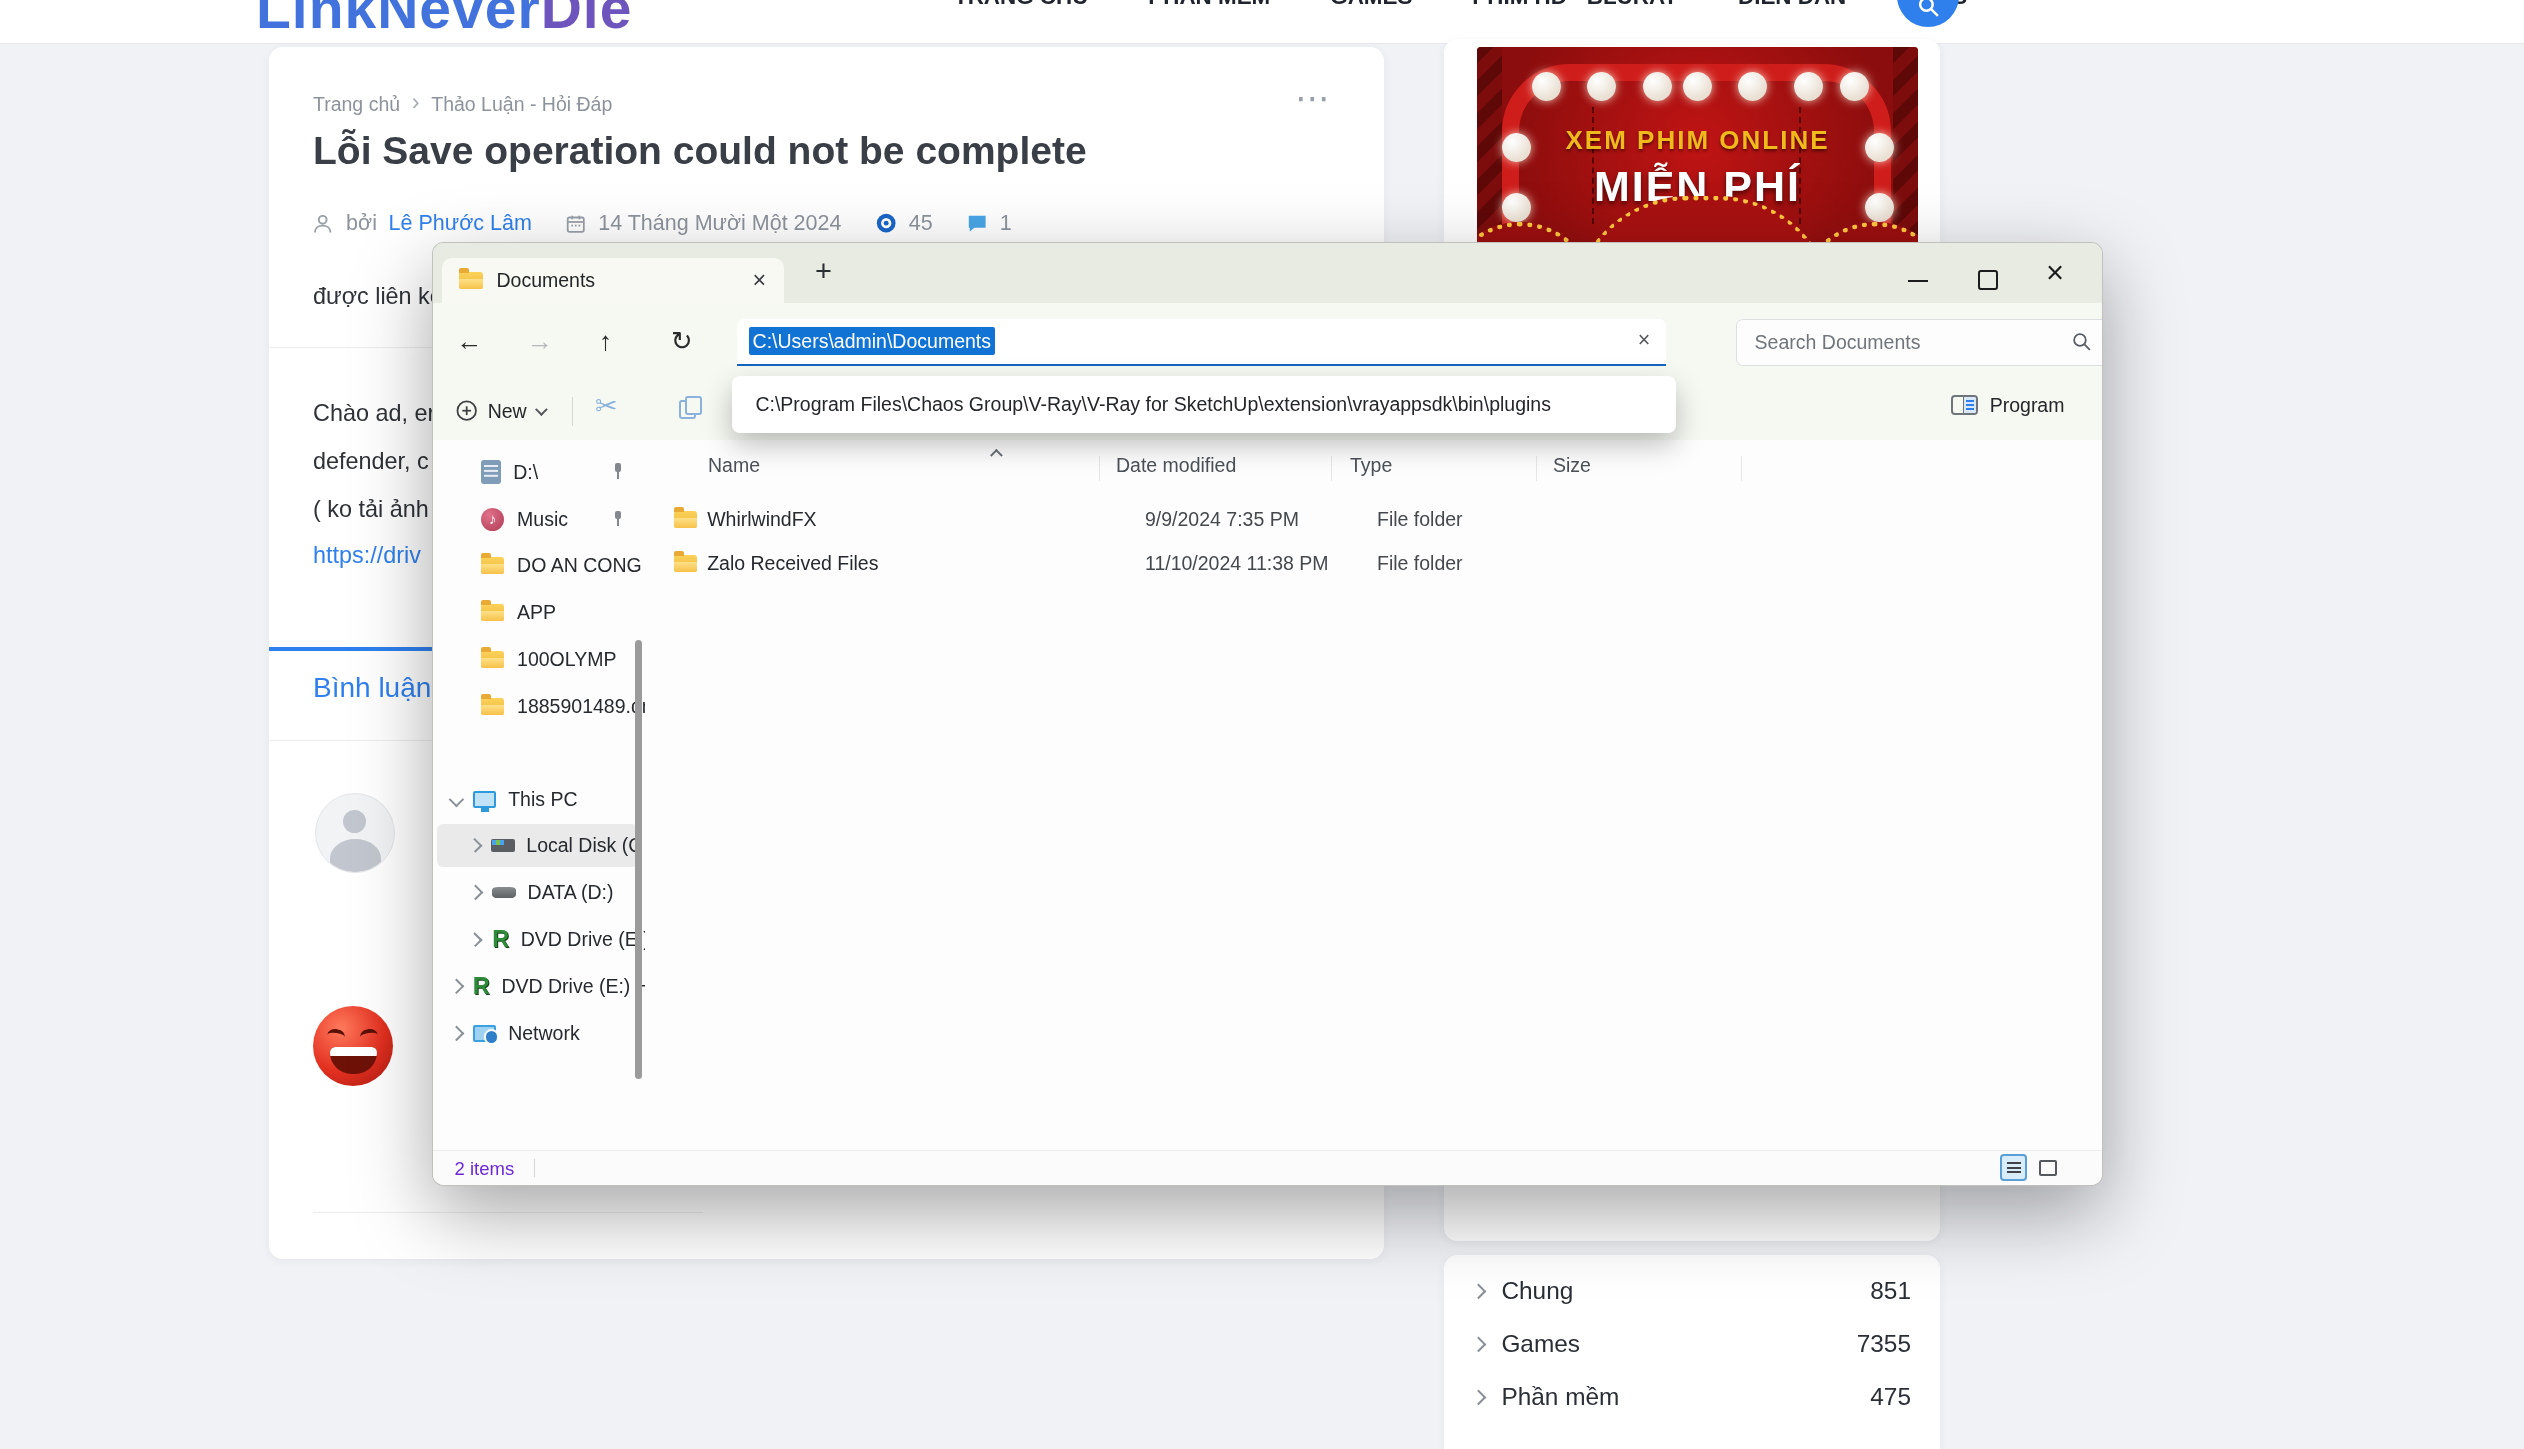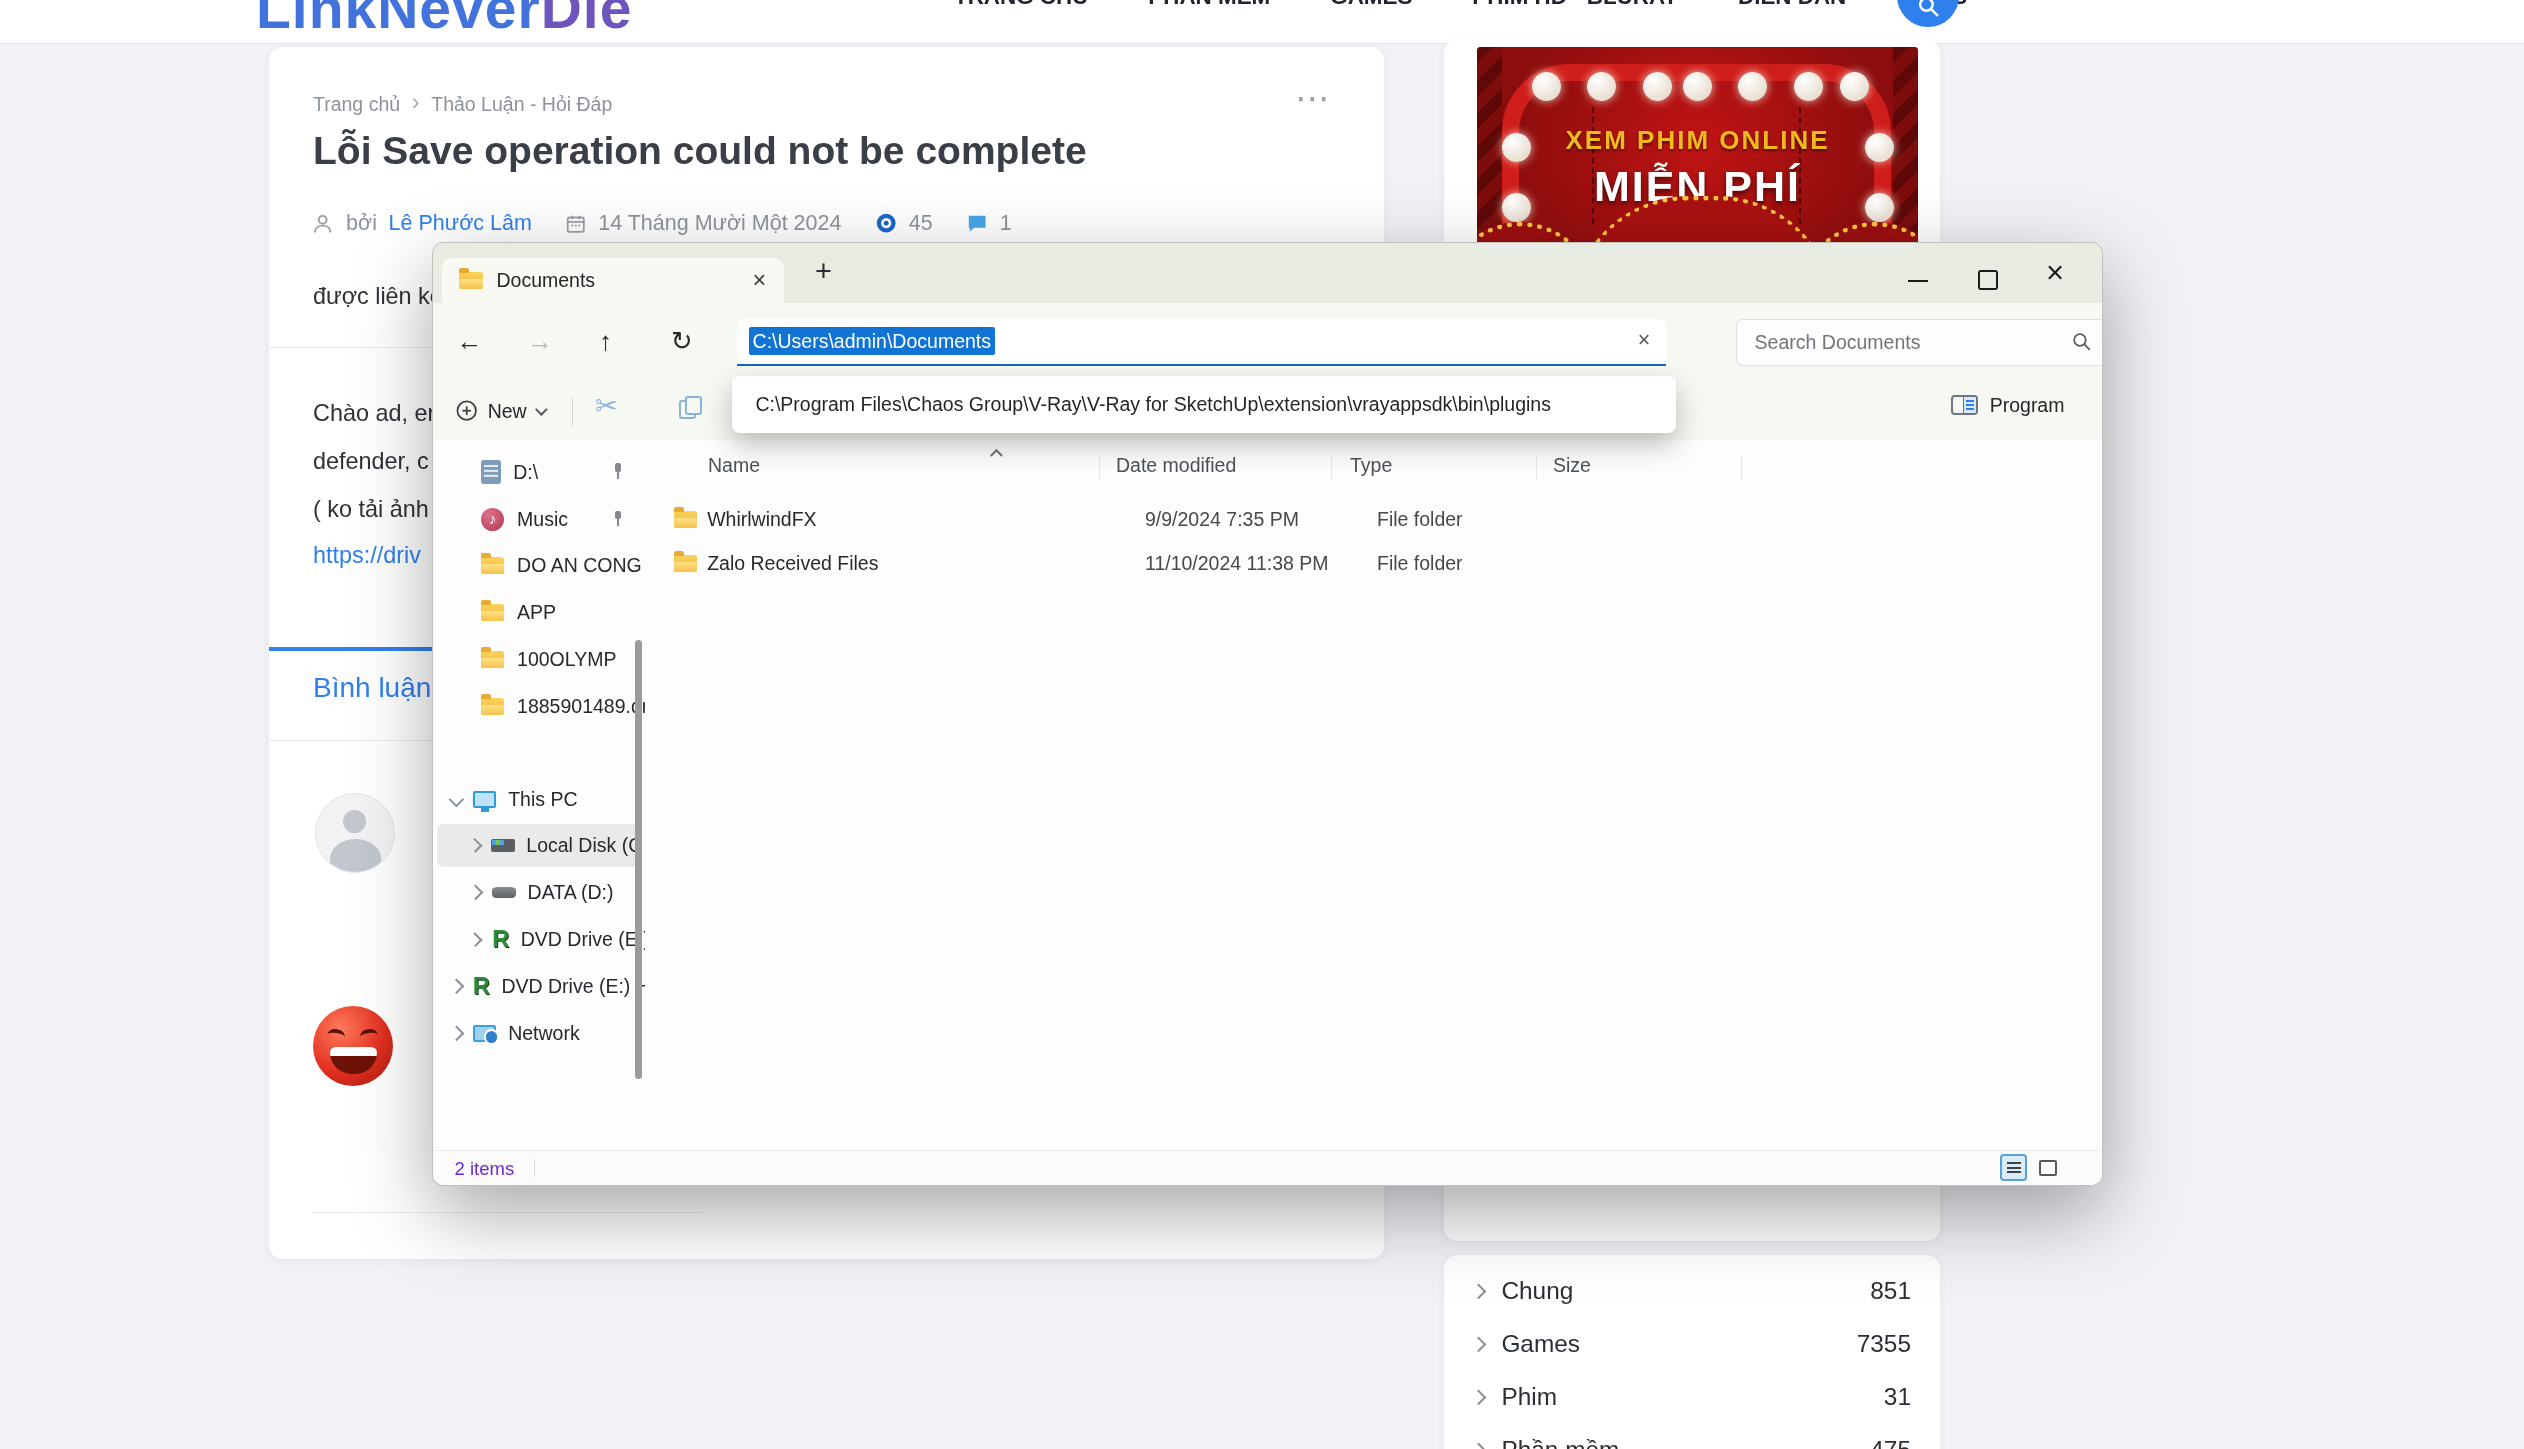--- a/index.html
+++ b/index.html
@@ -271,27 +271,20 @@
     <div class="cat-row">
       <span class="cat-left">
           <i class="chev chev-r"></i>
           <span class="cat-label">Games</span>
         </span>
       <span class="cat-count">7355</span>
     </div>
     <div class="cat-row">
       <span class="cat-left">
           <i class="chev chev-r"></i>
-          <span class="cat-label">Phim</span>
-        </span>
-      <span class="cat-count">31</span>
-    </div>
-    <div class="cat-row">
-      <span class="cat-left">
-          <i class="chev chev-r"></i>
           <span class="cat-label">Phần mềm</span>
         </span>
       <span class="cat-count">475</span>
     </div>
   </div>
 
   <div class="explorer">
 
     <div class="tabbar">
       <div class="tab">

